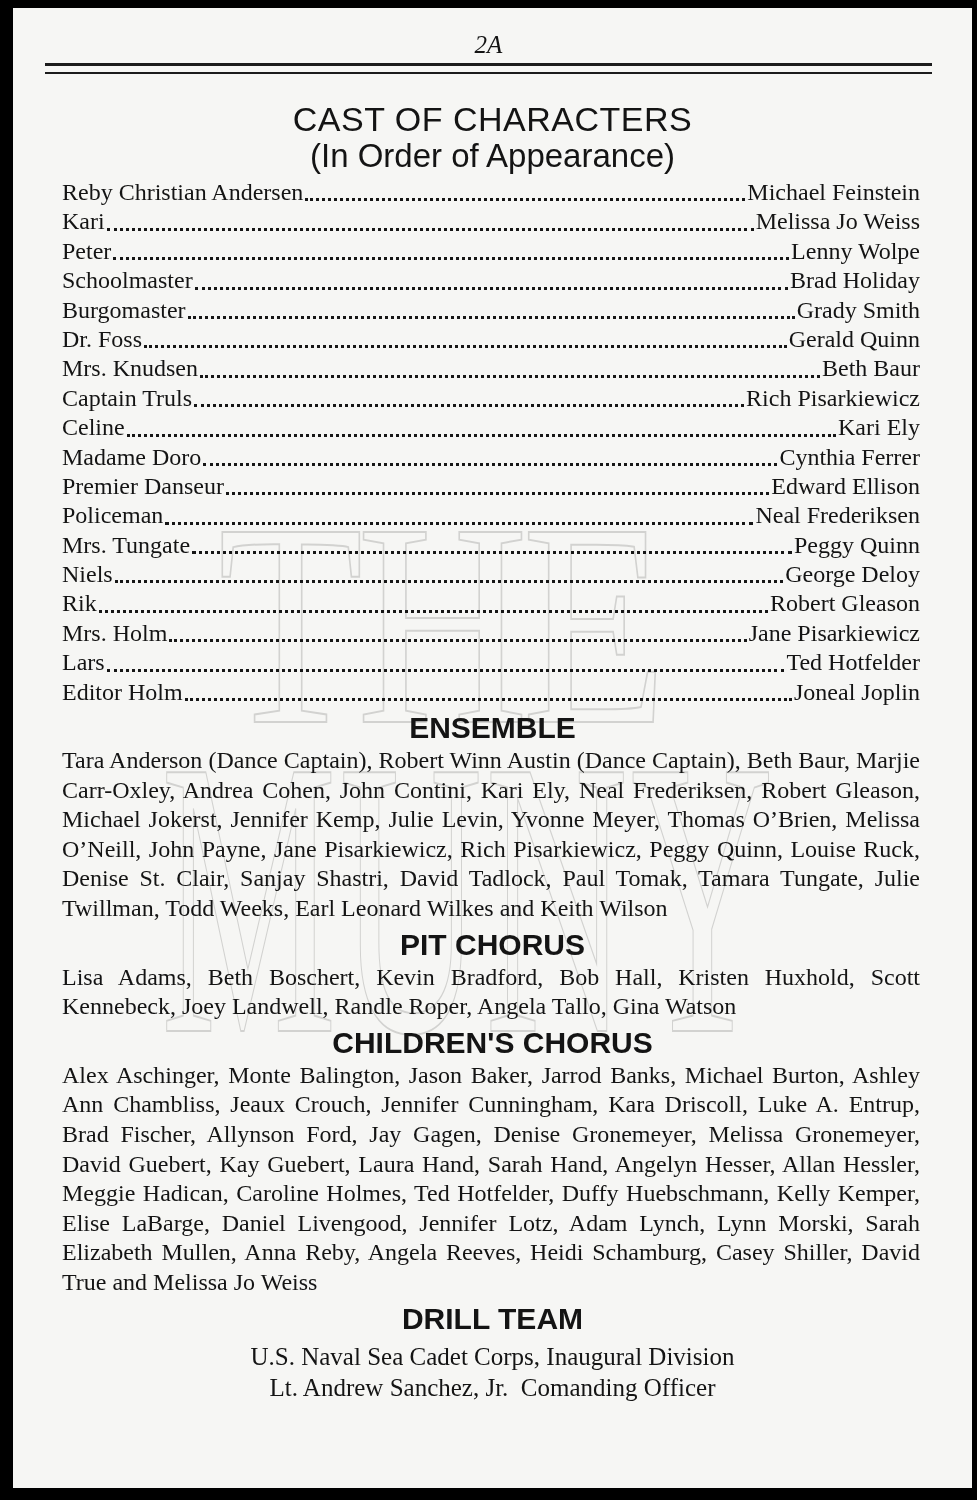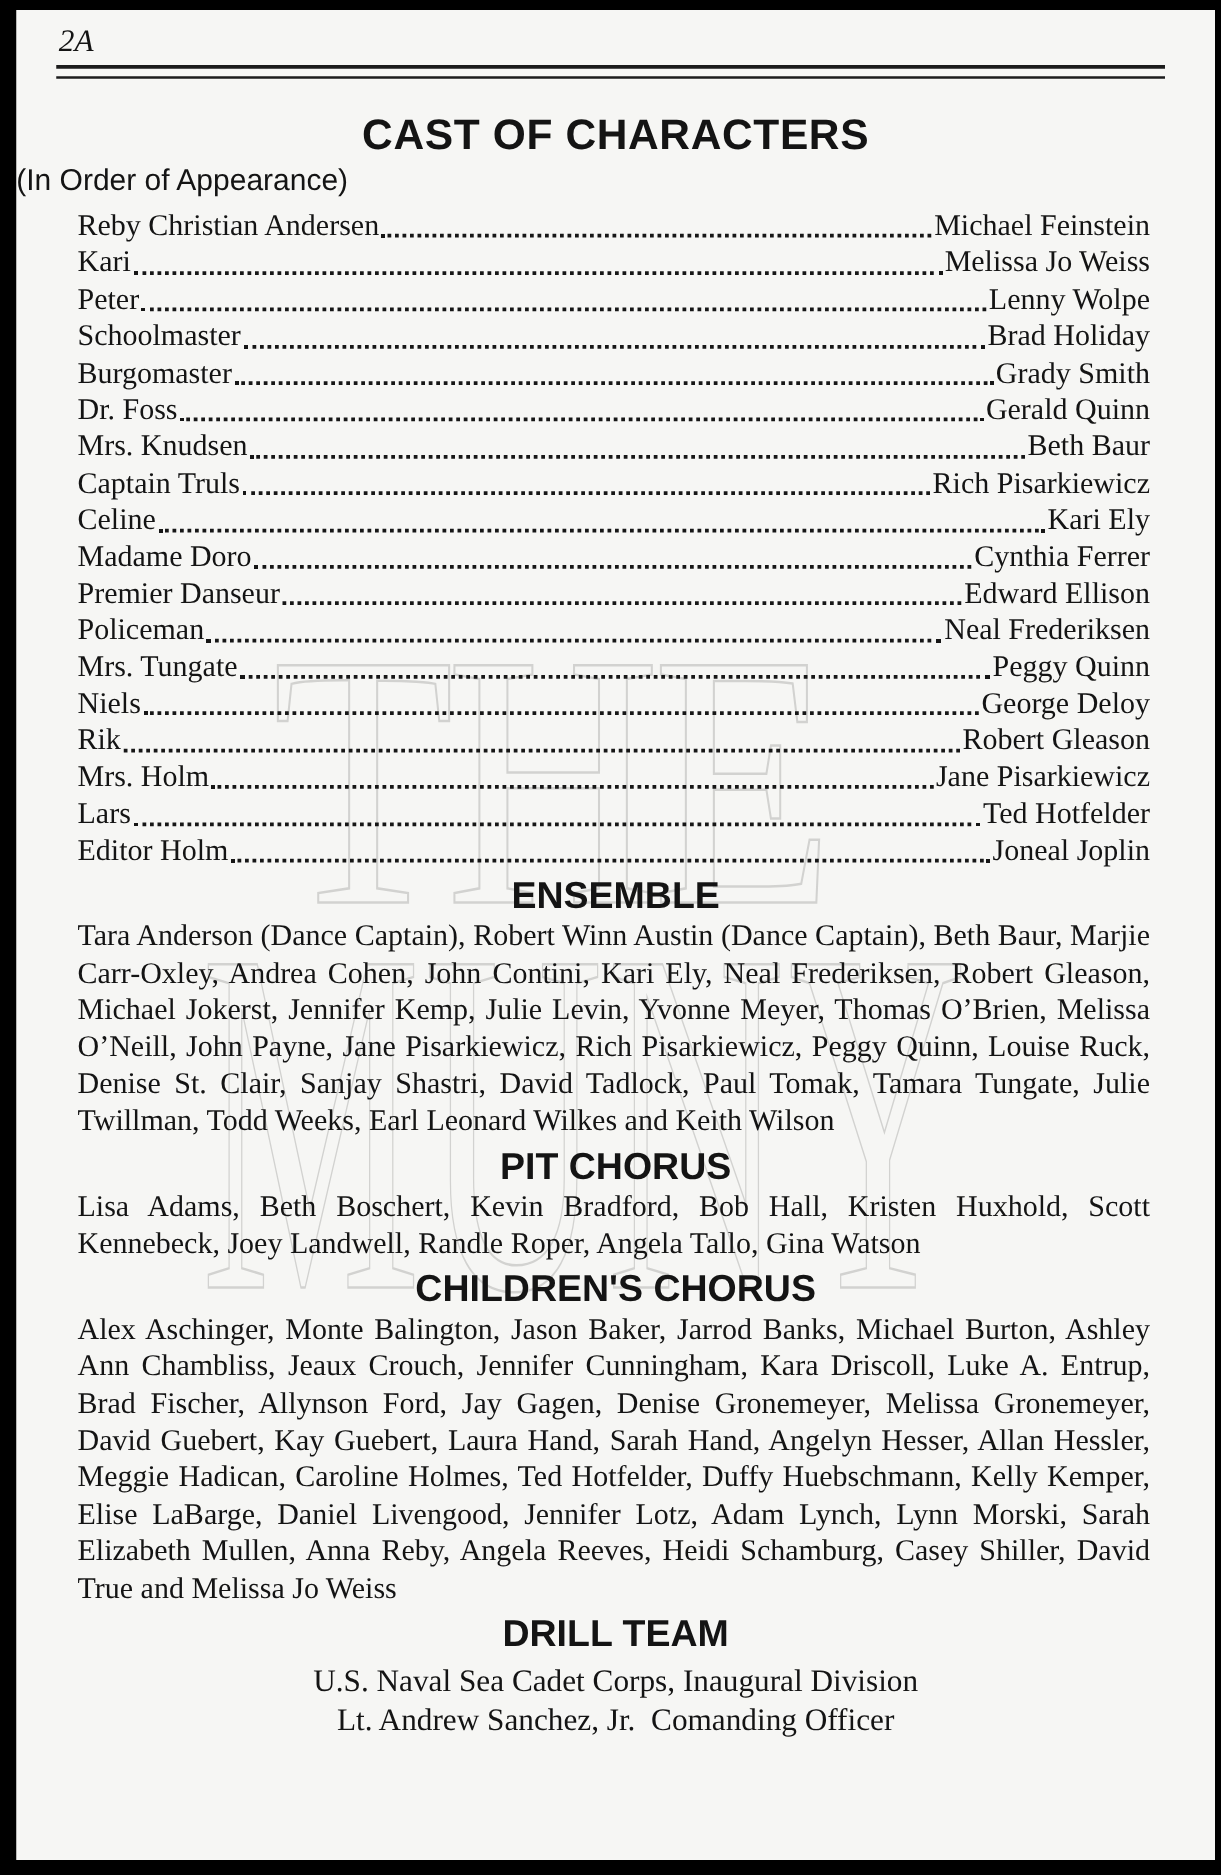--- a/index.html
+++ b/index.html
@@ -40,23 +40,23 @@
     left: 148px; top: 692px;
     font-size: 395px;
     transform: scaleX(0.50);
     transform-origin: left top;
     letter-spacing: 6px;
   }
   
   .content { position: relative; z-index: 1; }
   .running-header {
     display: flex;
-    justify-content: space-between;
+    justify-content: center;
     align-items: flex-end;
-    padding: 13px 42px 0 34px;
+    padding: 24px 42px 0 34px;
   }
   .page-number {
     font-style: italic;
     font-size: 25px;
     line-height: 26px;
   }
   .publication {
     font-size: 24px;
     line-height: 26px;
     letter-spacing: 1px;
@@ -64,30 +64,31 @@
   .double-rule {
     margin: 5px 40px 0 32px;
     border-top: 3px solid #1c1c1c;
     border-bottom: 2px solid #1c1c1c;
     height: 6px;
   }
   .page-title {
     margin: 27px 0 0 0;
     text-align: center;
     font-family: "Liberation Sans", "DejaVu Sans", sans-serif;
-    font-weight: 700;
+    font-weight: 400;
     font-size: 34px;
     line-height: 37px;
     letter-spacing: 0.5px;
   }
   .page-subtitle {
     margin: 3px 0 0 0;
+    text-align: center;
     font-family: "Liberation Sans", "DejaVu Sans", sans-serif;
     font-weight: 400;
-    font-size: 24px;
+    font-size: 33px;
     line-height: 30px;
   }
   .cast-list { margin: 7px 52px 0 49px; }
   .cast-row {
     display: flex;
     font-size: 24px;
     line-height: 29.4px;
     height: 29.4px;
   }
   .cast-row .role { white-space: nowrap; }

